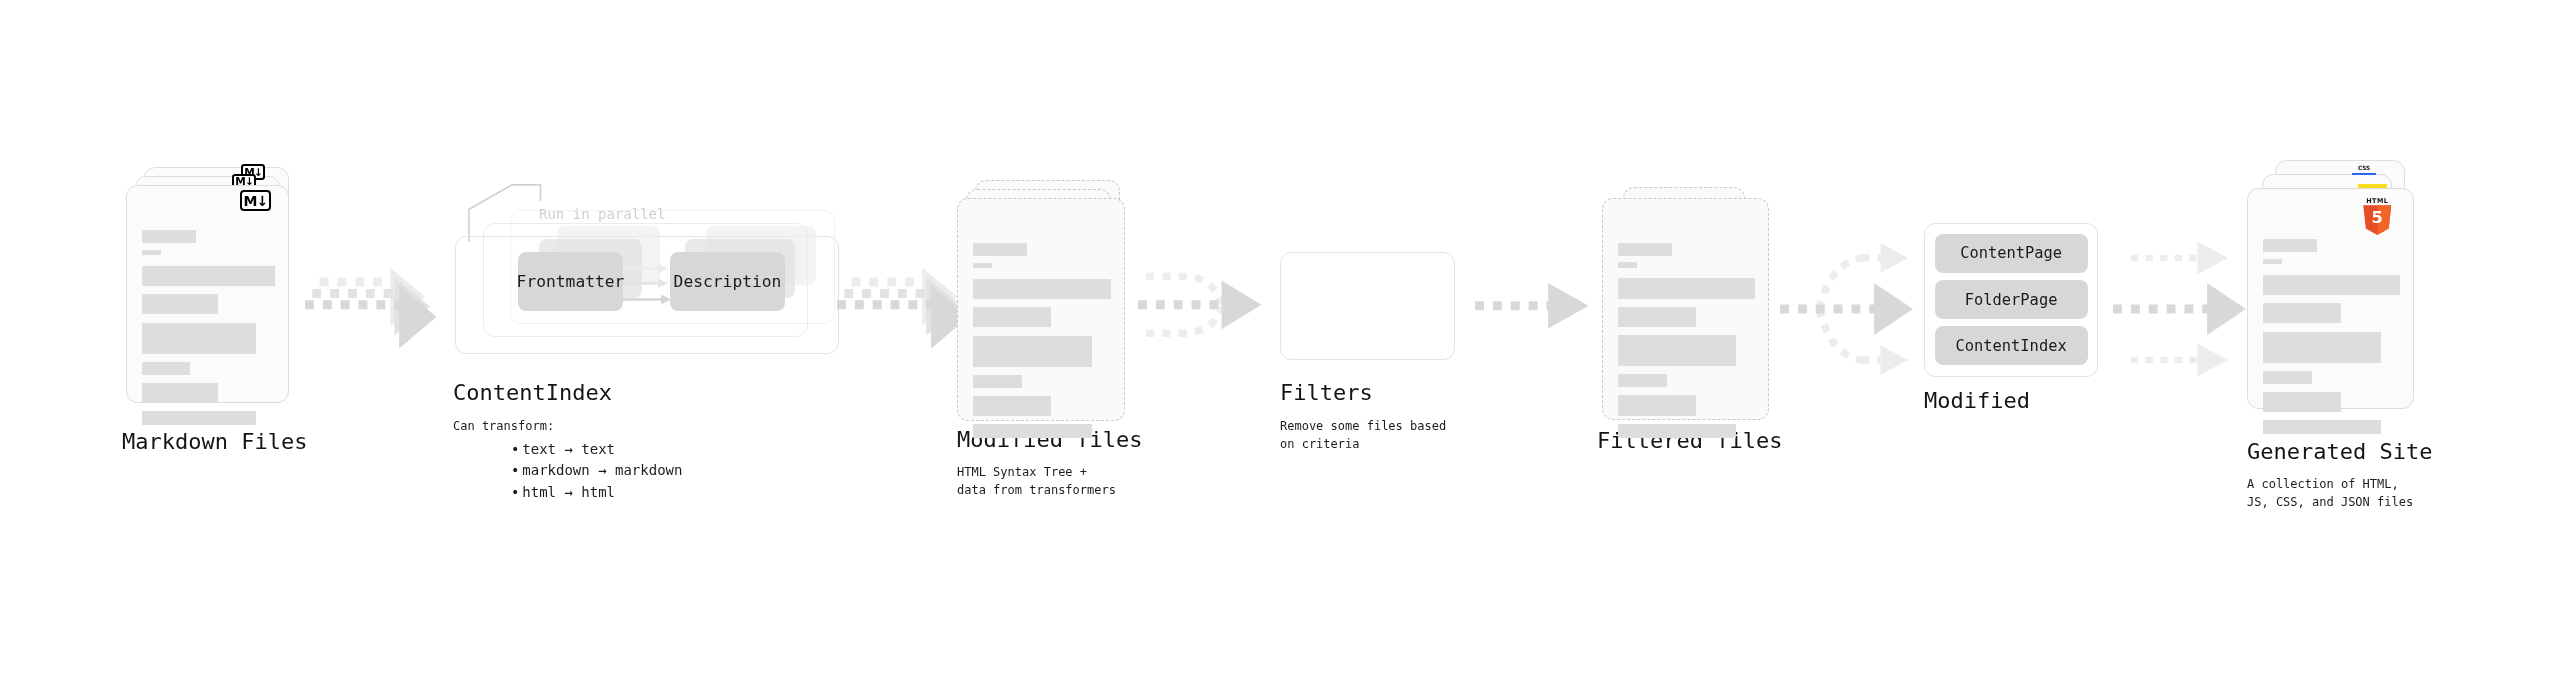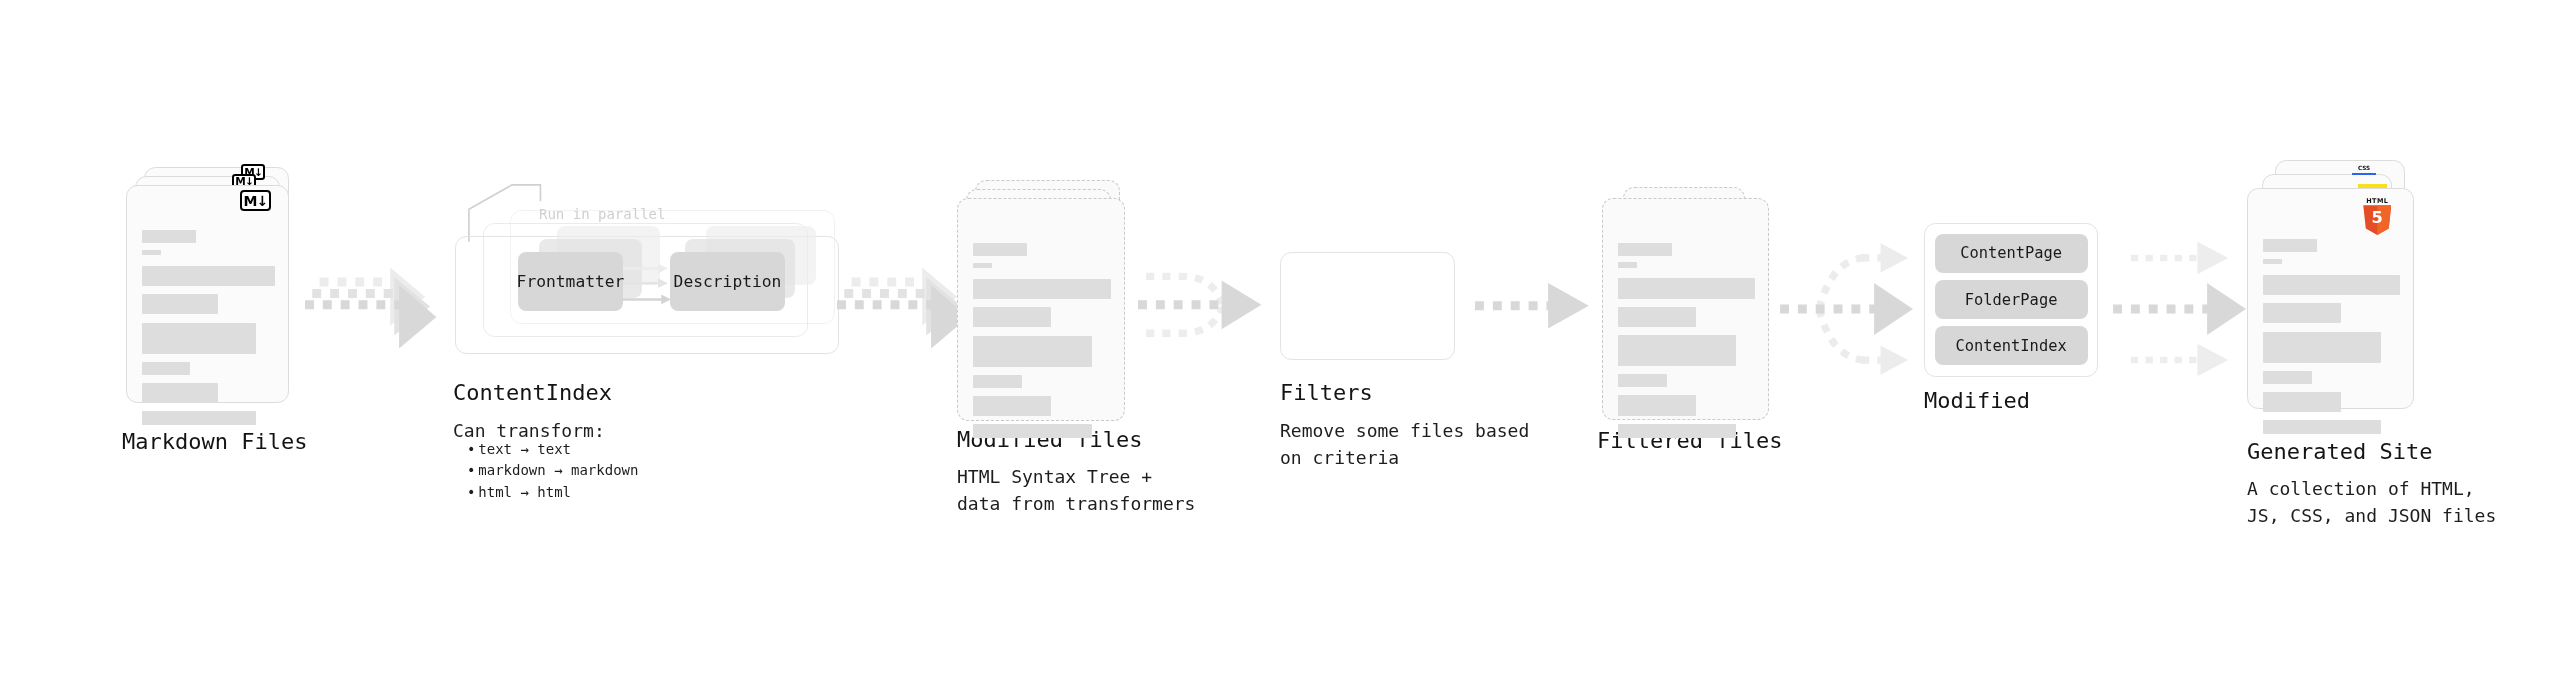--- a/index.html
+++ b/index.html
@@ -130,32 +130,32 @@
 
   
   .title {
     font-size: 22px;
     letter-spacing: 0px;
     color: #141414;
     white-space: nowrap;
     font-family: "DejaVu Sans Mono", "Liberation Mono", monospace;
   }
   .subtitle {
-    font-size: 18px;
+    font-size: 12px;
     line-height: 1.5;
     color: #1d1d1d;
     white-space: pre-line;
     font-family: "DejaVu Sans Mono", "Liberation Mono", monospace;
   }
   .bullets {
     font-size: 14px; line-height: 1.52; color: #1d1d1d;
     font-family: "DejaVu Sans Mono", "Liberation Mono", monospace;
   }
   .bullets ul { margin: 0; padding-left: 16.3px; list-style: none; }
-  .bullets li { position: relative; white-space: nowrap; }
+  .bullets li { position: relative; white-space: nowrap; margin-left: 44px; }
   .bullets li::before {
     content: "\2022"; position: absolute; left: -11.4px; top: 0;
   }
   .annot {
     font-size: 14px; color: #cfcfcf; white-space: nowrap;
     font-family: "DejaVu Sans Mono", "Liberation Mono", monospace;
     margin-top: 9px;
   }
 
   svg { display: block; overflow: visible; }

